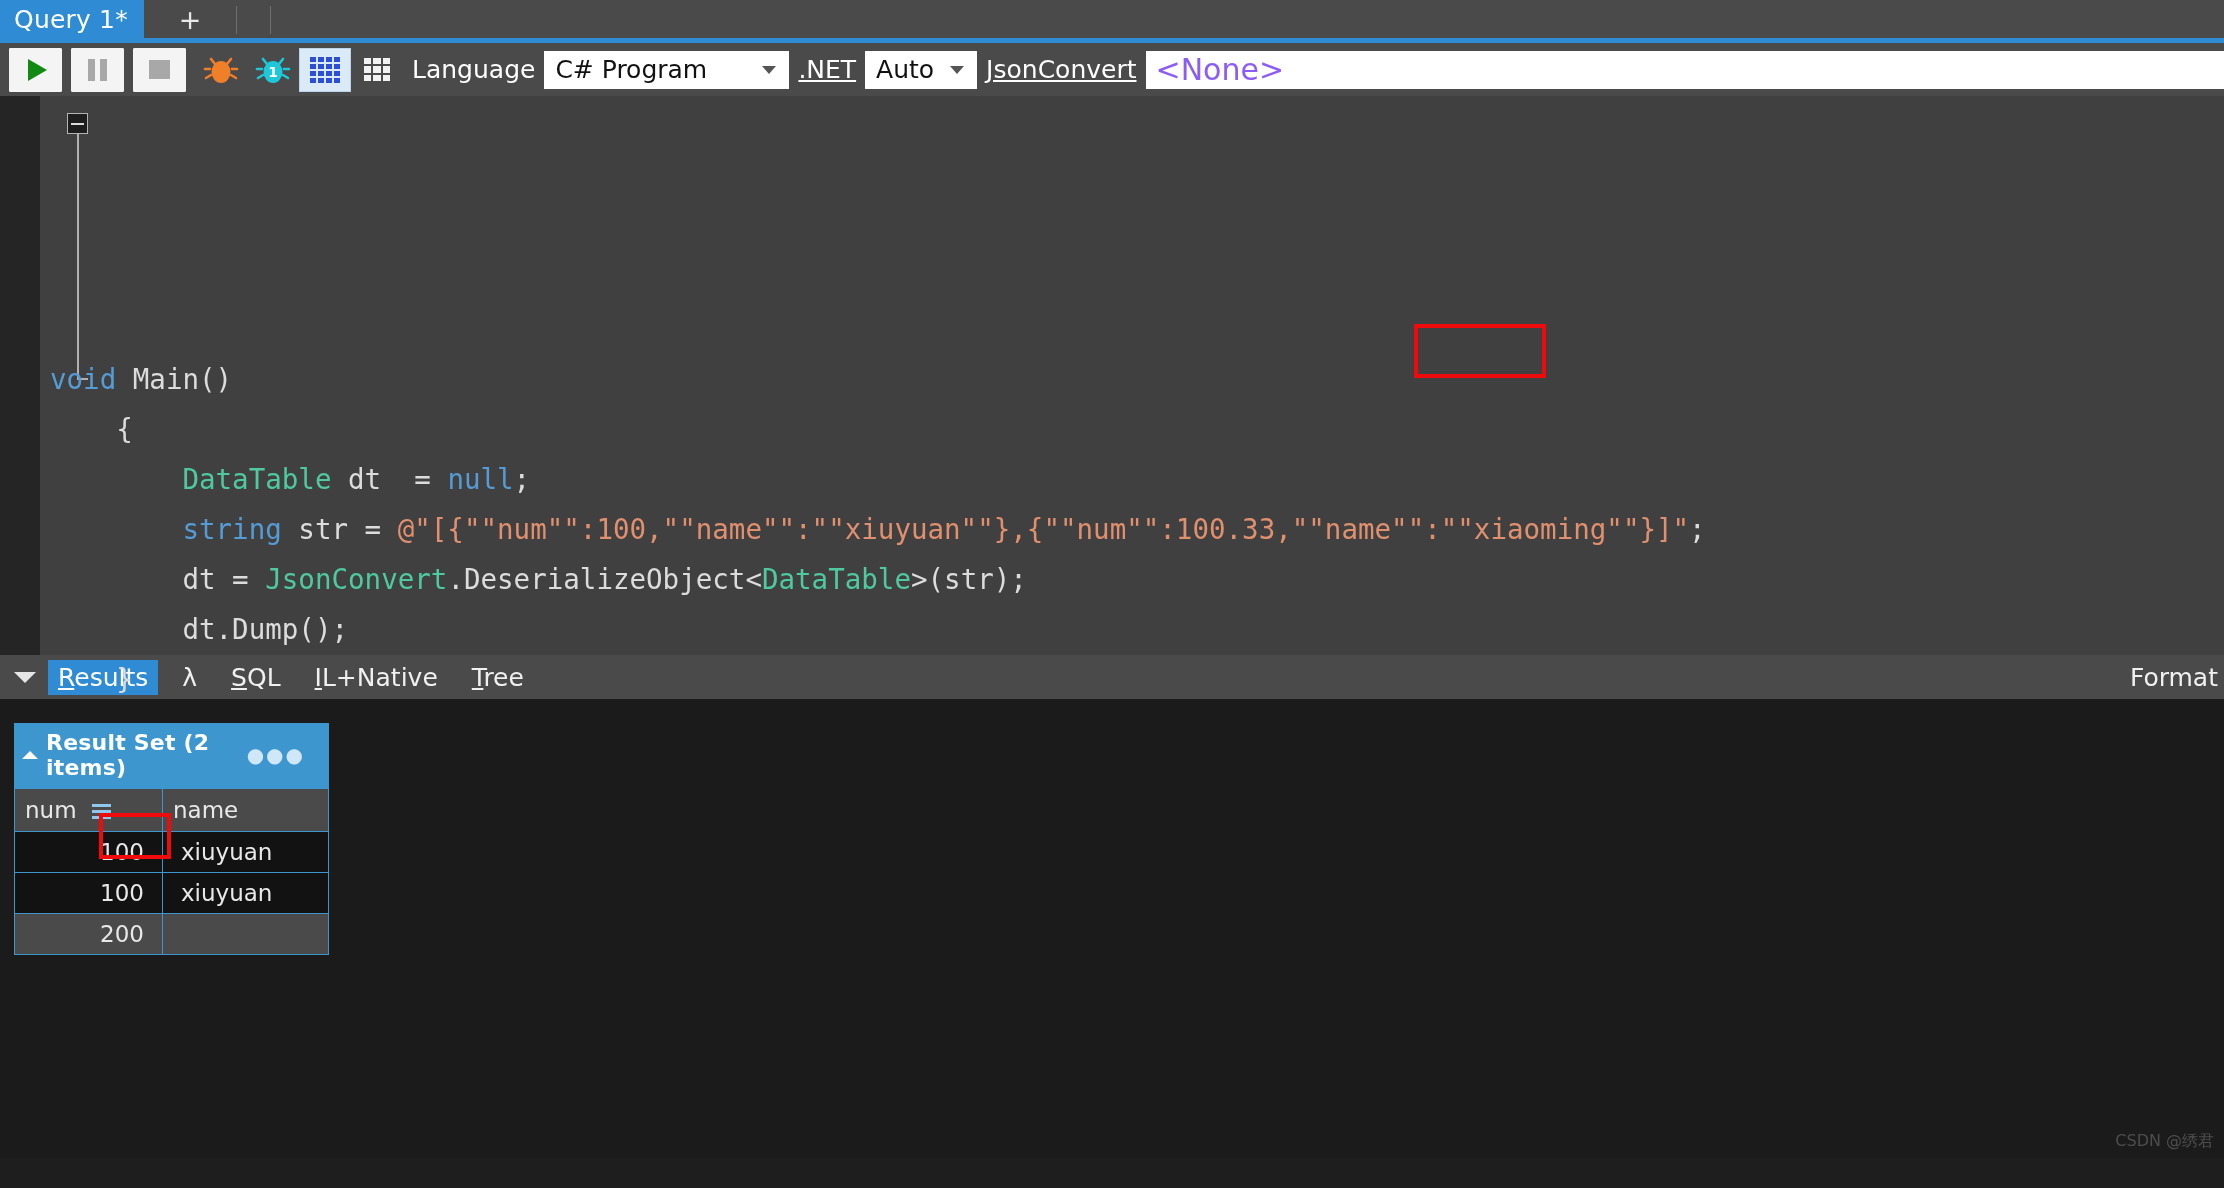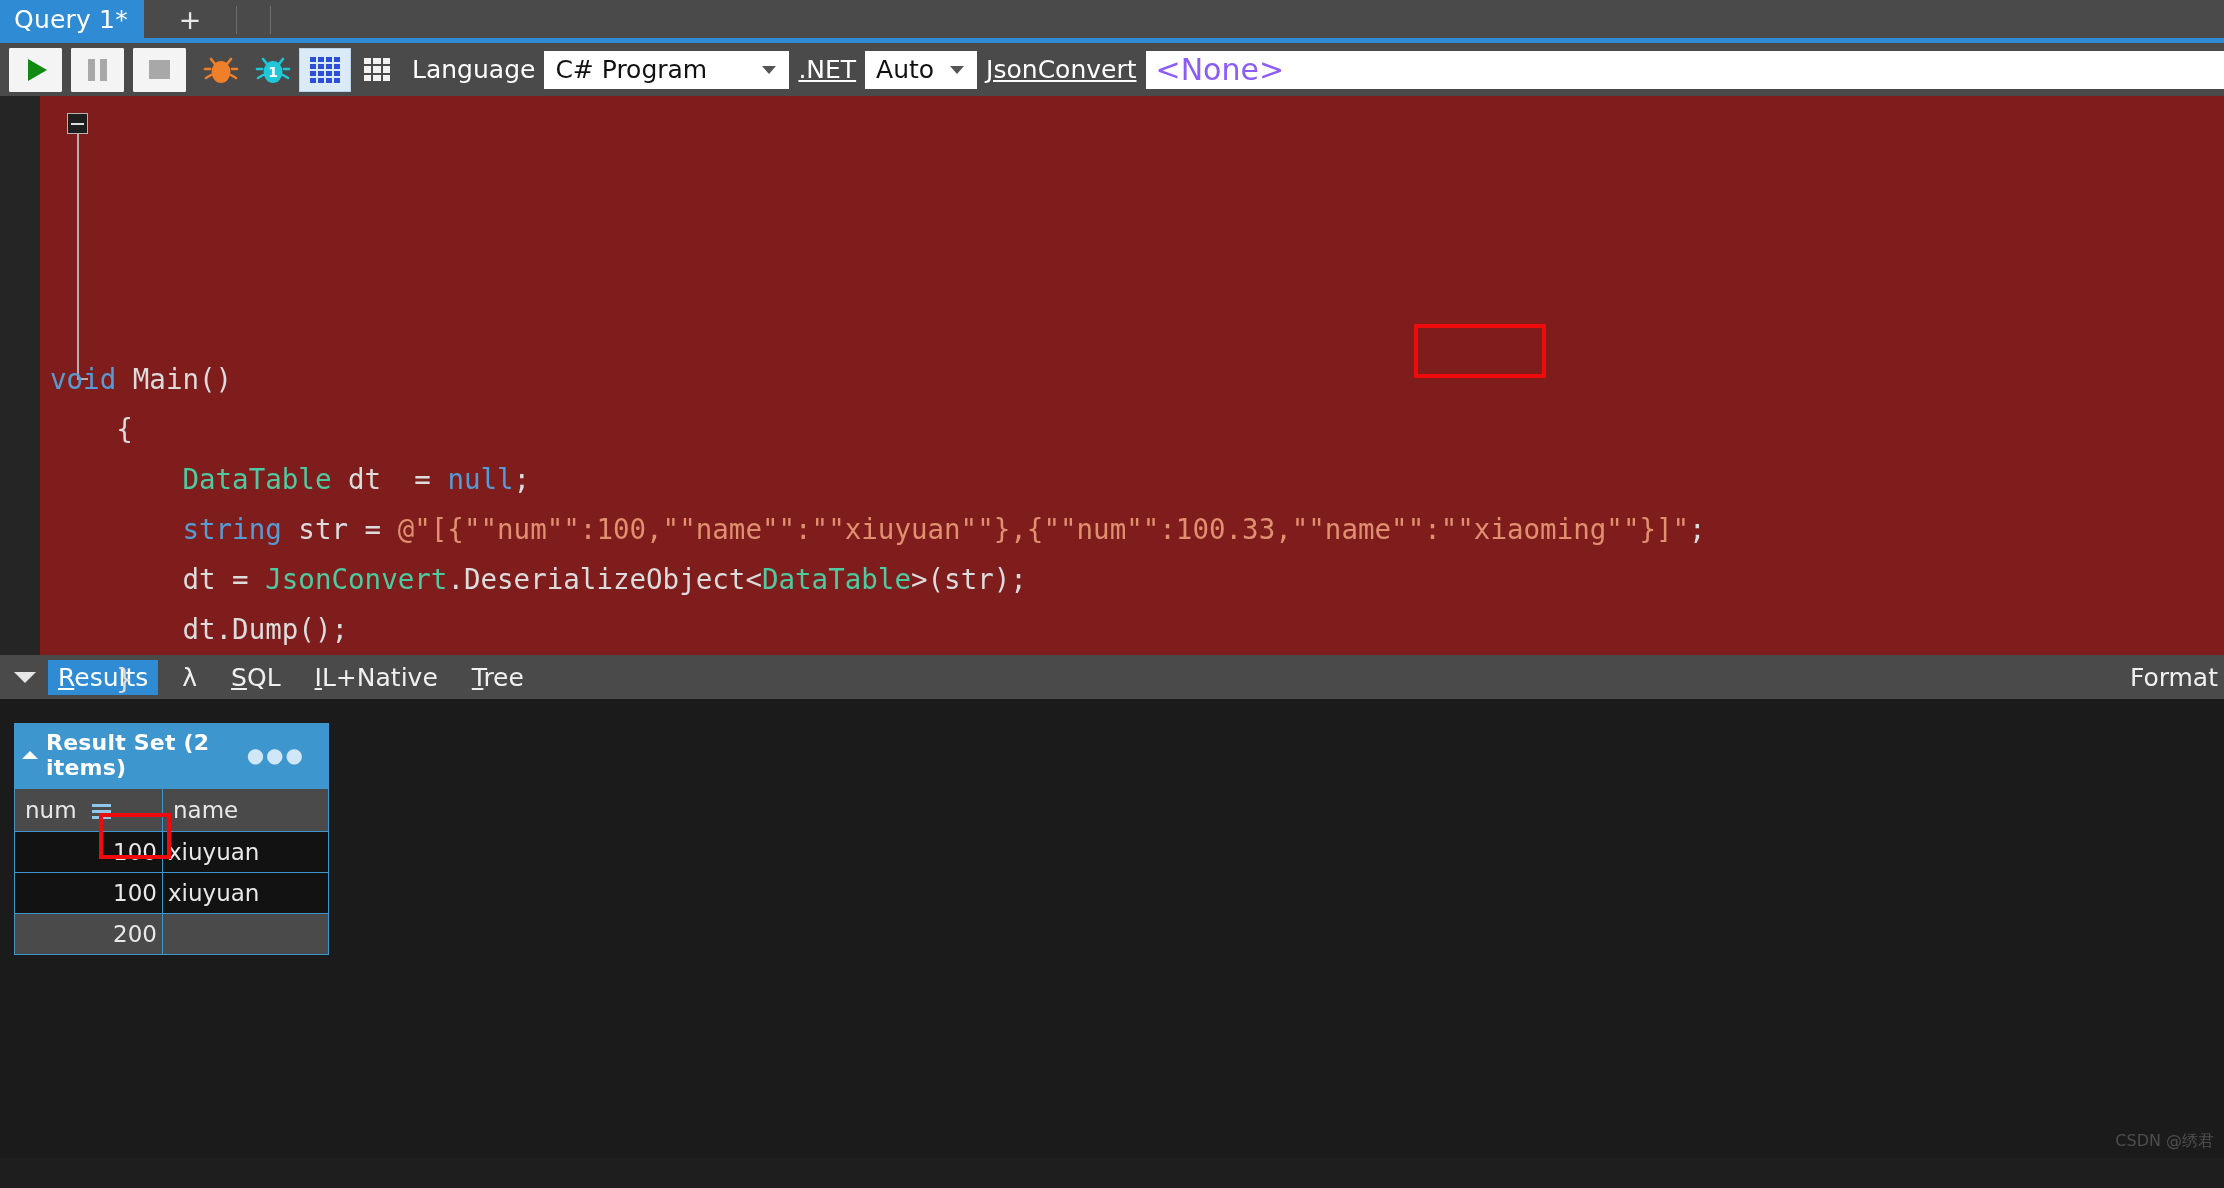--- a/index.html
+++ b/index.html
@@ -123,21 +123,21 @@
   .conninput {
     background: #ffffff; color: #8b5cf6; font-size: 30px;
     height: 38px; flex: 1; display: flex; align-items: center;
     padding-left: 10px;
   }
 
   
   #editor {
     position: relative;
     height: 559px;
-    background: #7f1d1d;
+    background: #404040;
     display: flex;
   }
   #gutter {
     width: 40px;
     background: #252525;
     flex: none;
     position: relative;
   }
   #code {
     flex: 1;
@@ -255,21 +255,21 @@
     font-weight: normal;
     text-align: left;
     padding: 8px 10px;
     border: 1px solid #3e96cf;
   }
   .hamb { display: inline-flex; flex-direction: column; gap: 3px; vertical-align: middle; margin-left: 8px; }
   .hamb i { display:block; width: 19px; height: 3px; background: #8fc6ec; }
   #rstable td {
     font-size: 23px;
     color: #e8e8e8;
-    padding: 7px 5px;
+    padding: 7px 18px;
     border: 1px solid #3e96cf;
     background: #121212;
     margin-left: 36px;
   }
   #rstable td.num { text-align: right; width: 148px; }
   #rstable tr.total td { background: #4a4a4a; }
 
   #watermark {
     position: absolute;
     right: 10px; bottom: 6px;

